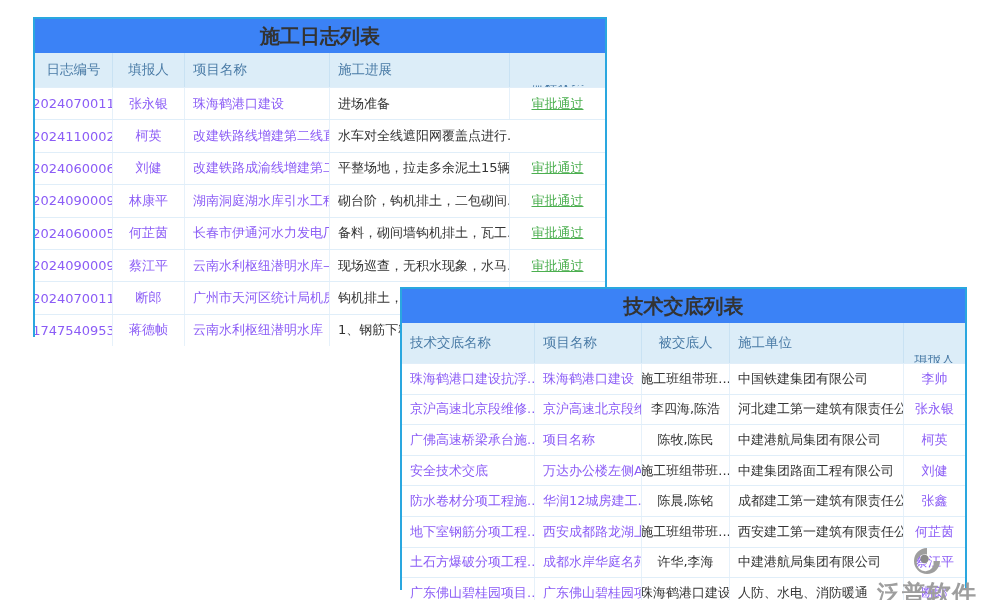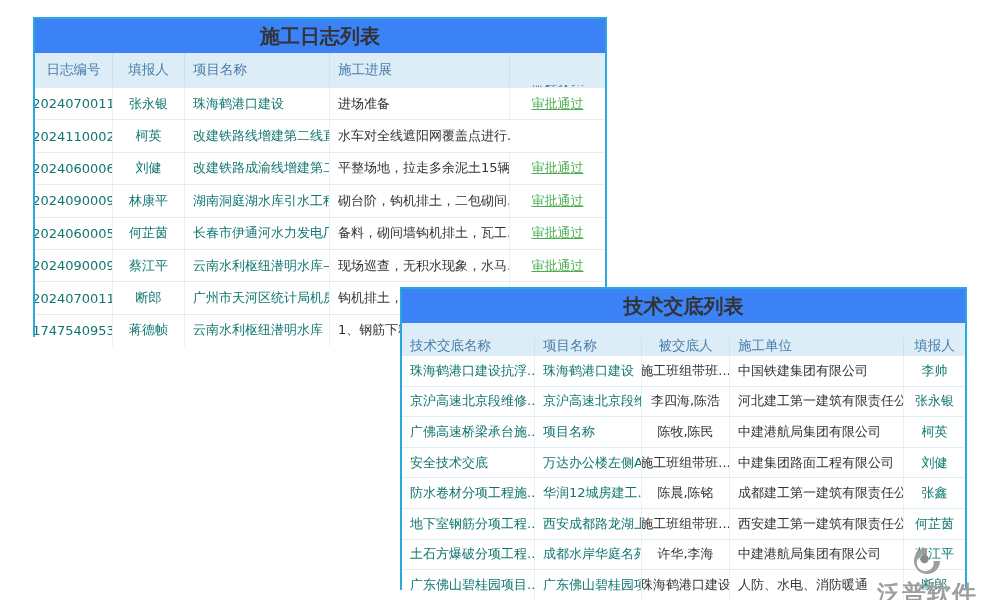--- a/index.html
+++ b/index.html
@@ -36,30 +36,30 @@
   .t1 .thead{height:34px;}
   .t1 .row{height:31.4px;}
   .t1 .c0{width:78px;justify-content:center;}
   .t1 .c1{width:72px;justify-content:center;}
   .t1 .c2{width:145px;justify-content:flex-start;}
   .t1 .c3{width:180px;justify-content:flex-start;}
   .t1 .c4{width:95px;flex:1;justify-content:center;}
 
   
   .t2{left:400px;top:287px;width:567px;height:303px;z-index:2;}
-  .t2 .thead{height:32px;align-items:flex-end;}
+  .t2 .thead{height:40px;}
   .t2 .row{height:29.6px;}
   .t2 .c0{width:133px;justify-content:flex-start;}
   .t2 .c1{width:107px;justify-content:flex-start;}
   .t2 .c2{width:88px;justify-content:center;}
   .t2 .c3{width:174px;justify-content:flex-start;}
   .t2 .c4{flex:1;justify-content:center;}
 
   
-  .blue{color:#0f766e;}
+  .blue{color:#8b5cf6;}
   .dark{color:#333333;}
   .st-approved{color:#4CAF50;text-decoration:underline;}
   .st-void{color:#A259B0;}
   .st-unsubmitted{color:#4A78E6;text-decoration:underline;}
   .st-{color:#333333;}
 
   
   .watermark{position:absolute;left:856px;top:546px;z-index:30;width:142px;}
   .wm-top{display:flex;align-items:center;gap:3px;flex-direction:column;}
   .wm-logo{width:30px;height:30px;flex:0 0 30px;}

